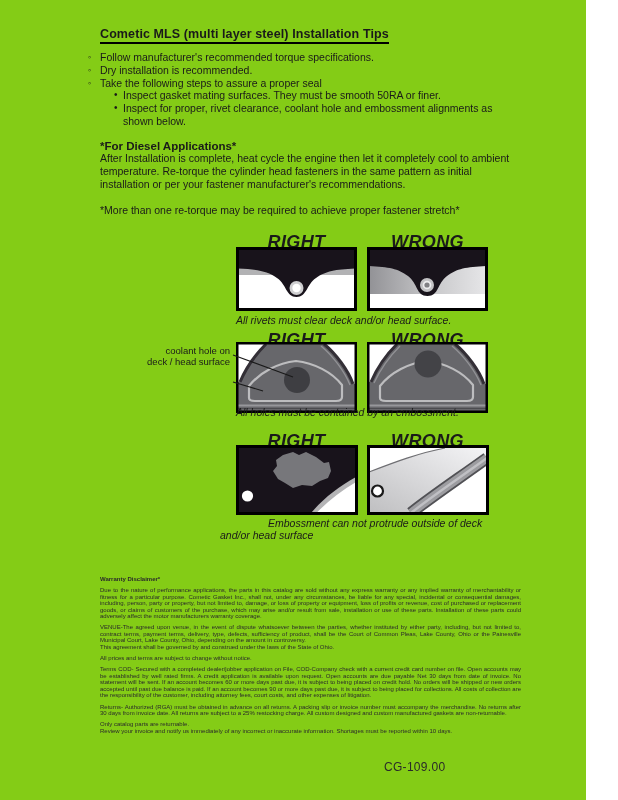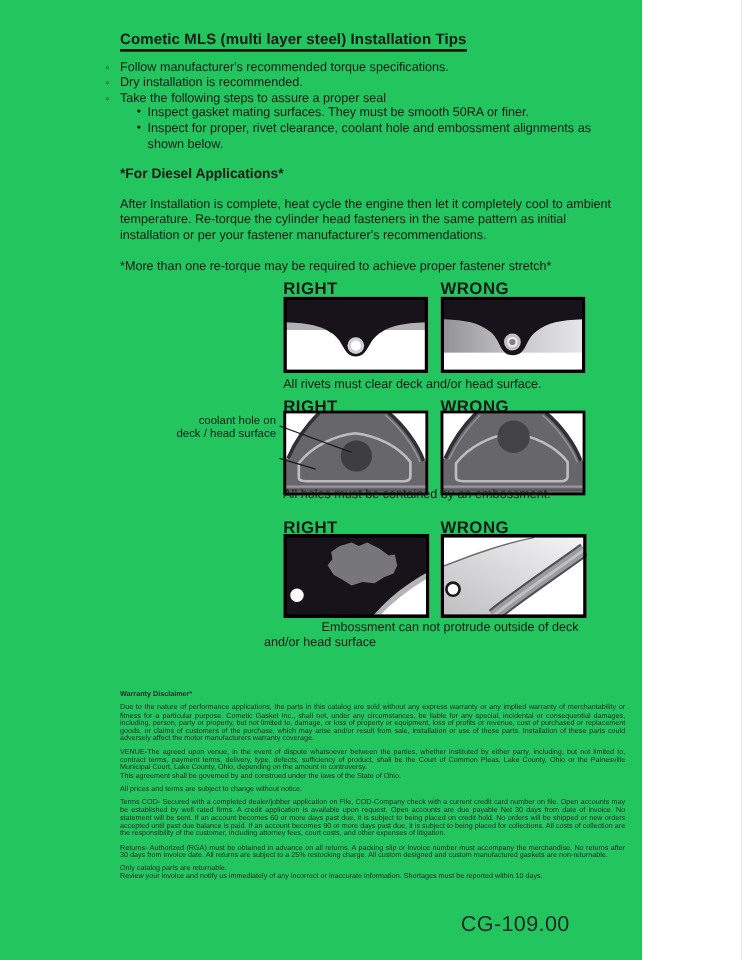--- a/index.html
+++ b/index.html
@@ -1,46 +1,46 @@
 <!DOCTYPE html>
 <html style="--diagram-black: #18131b; --deck-gray: #b2b2b4; --gray-bg: #67676b; --hole-dark: #3e3e42; --emboss-outline: #bdbdbf; --patch-gray: #77777b; --arc-dark: #332f36; --ink: #1a1a1a;"><head>
 <meta charset="utf-8">
 <style>
   html,body{margin:0;padding:0;background:#ffffff;}
   .page{
-    position:relative;width:535px;height:800px;background:#22c55e;overflow:hidden;
+    position:relative;width:586px;height:800px;background:#84cc16;overflow:hidden;
     font-family:"Liberation Sans", sans-serif;color:#1a1a1a;
   }
   
   .content{position:absolute;left:100px;top:24px;width:424px;}
   .doc-title{
     display:inline-block;font-size:12.5px;font-weight:bold;letter-spacing:.1px;
     border-bottom:2px solid #000;padding-bottom:1px;
   }
   .bullets{margin-top:7px;font-size:10.5px;line-height:12.8px;}
   .b-row{display:flex;margin-left:-12px;}
   .b-mark{width:12px;flex:none;font-size:9px;line-height:12.8px;text-align:left;}
   .sb-row{display:flex;margin-left:14px;}
   .sb-mark{width:9px;flex:none;font-size:10px;line-height:12.8px;}
   .sec-head{margin-top:12px;font-size:11.5px;font-weight:bold;}
   .para{margin-top:5px;font-size:10.5px;line-height:13px;}
-  .para2{margin-top:13px;font-size:10.5px;line-height:13px;}
+  .para2{font-size:10.5px;line-height:13px;}
   .note{margin-top:13px;font-size:10.5px;}
   
   .diagrams{position:absolute;left:0;top:228px;width:618px;height:320px;}
-  .dlabel{position:absolute;width:121px;font-size:14px;font-weight:bold;letter-spacing:.4px;}
+  .dlabel{position:absolute;width:121px;text-align:center;font-size:18px;font-weight:bold;letter-spacing:.4px;font-style:italic;}
   .dbox{position:absolute;}
-  .dcap{position:absolute;font-size:10.5px;line-height:12px;}
+  .dcap{position:absolute;font-size:10.5px;line-height:12px;font-style:italic;}
   .ann{position:absolute;width:190px;text-align:right;font-size:9.5px;line-height:11px;}
   .leader{position:absolute;left:0;top:0;pointer-events:none;}
   
   .legal{position:absolute;left:100px;top:576px;width:421px;font-size:6px;line-height:6.4px;text-align:justify;color:#2b2b2b;}
   .legal .lp{margin:0 0 5px 0;}
   .legal .lh{font-weight:bold;margin:0 0 5px 0;}
-  .footer-code{position:absolute;left:384px;top:760px;font-size:18px;letter-spacing:.3px;color:#2a2a2a;}
+  .footer-code{position:absolute;left:384px;top:760px;font-size:12px;letter-spacing:.3px;color:#2a2a2a;}
 </style>
 </head>
 <body>
 
 <div class="page">
 
   <div class="content">
     <div class="doc-title">Cometic MLS (multi layer steel) Installation Tips</div>
 
     <div class="bullets">

